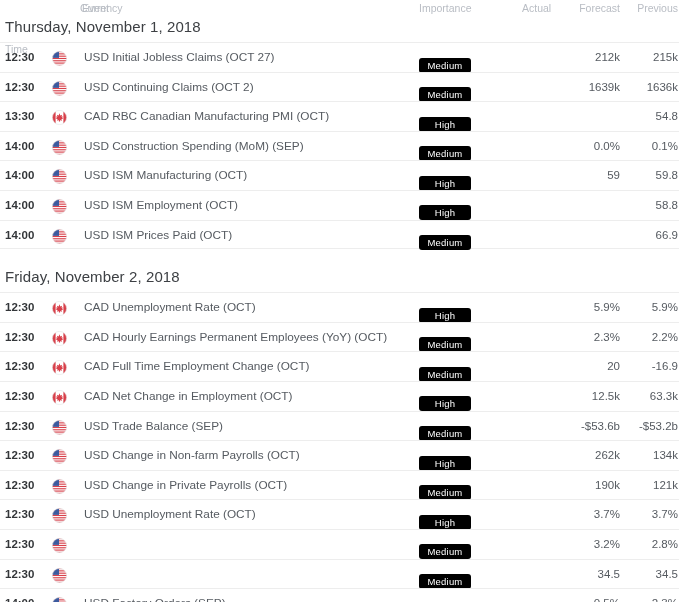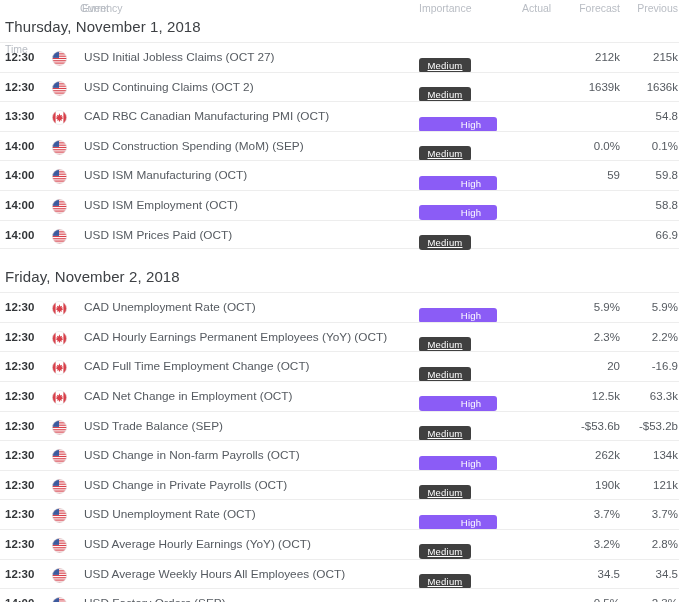--- a/index.html
+++ b/index.html
@@ -117,22 +117,22 @@
     top: 7.5px;
     width: 52px;
     height: 15px;
     line-height: 15px;
     border-radius: 3px;
     text-align: center;
     font-size: 9.5px;
     color: #ffffff;
     letter-spacing: 0.2px;
   }
-  .badge.medium { background: #404040; text-decoration: underline; }
-  .badge.high   { background: #8b5cf6; padding-left: 26px; }
+  .badge.medium { background: #000000; }
+  .badge.high   { background: #000000; }
 
   
   .flag {
     position: relative;
     top: 8px;
     width: 15px;
     height: 15px;
     display: block;
   }
   .flag svg { display: block; }
@@ -616,21 +616,20 @@
                   <rect x="0" y="6.9" width="15" height="1.15" fill="#d8404a"></rect>
                   <rect x="0" y="9.2" width="15" height="1.15" fill="#d8404a"></rect>
                   <rect x="0" y="11.5" width="15" height="1.15" fill="#d8404a"></rect>
                   <rect x="0" y="13.8" width="15" height="1.2" fill="#d8404a"></rect>
                   <rect x="0" y="0" width="7" height="6.9" fill="#3c5a9e"></rect>
                 </g>
                 <circle cx="7.5" cy="7.5" r="7.1" fill="none" stroke="#e3e3e3" stroke-width="0.6"></circle>
               </svg>
             </span>
           </div>
-          <div class="cell c-event">USD Average Hourly Earnings (YoY) (OCT)</div>
           <div class="cell c-importance"><span class="badge medium">Medium</span></div>
           <div class="cell c-actual"></div>
           <div class="cell c-forecast">3.2%</div>
           <div class="cell c-previous">2.8%</div>
         </div>
         <div class="row">
           <div class="cell c-time">12:30</div>
           <div class="cell c-flag">
             <span class="flag">
               <svg width="15" height="15" viewBox="0 0 15 15">
@@ -647,21 +646,20 @@
                   <rect x="0" y="6.9" width="15" height="1.15" fill="#d8404a"></rect>
                   <rect x="0" y="9.2" width="15" height="1.15" fill="#d8404a"></rect>
                   <rect x="0" y="11.5" width="15" height="1.15" fill="#d8404a"></rect>
                   <rect x="0" y="13.8" width="15" height="1.2" fill="#d8404a"></rect>
                   <rect x="0" y="0" width="7" height="6.9" fill="#3c5a9e"></rect>
                 </g>
                 <circle cx="7.5" cy="7.5" r="7.1" fill="none" stroke="#e3e3e3" stroke-width="0.6"></circle>
               </svg>
             </span>
           </div>
-          <div class="cell c-event">USD Average Weekly Hours All Employees (OCT)</div>
           <div class="cell c-importance"><span class="badge medium">Medium</span></div>
           <div class="cell c-actual"></div>
           <div class="cell c-forecast">34.5</div>
           <div class="cell c-previous">34.5</div>
         </div>
         <div class="row">
           <div class="cell c-time">14:00</div>
           <div class="cell c-flag">
             <span class="flag">
               <svg width="15" height="15" viewBox="0 0 15 15">

